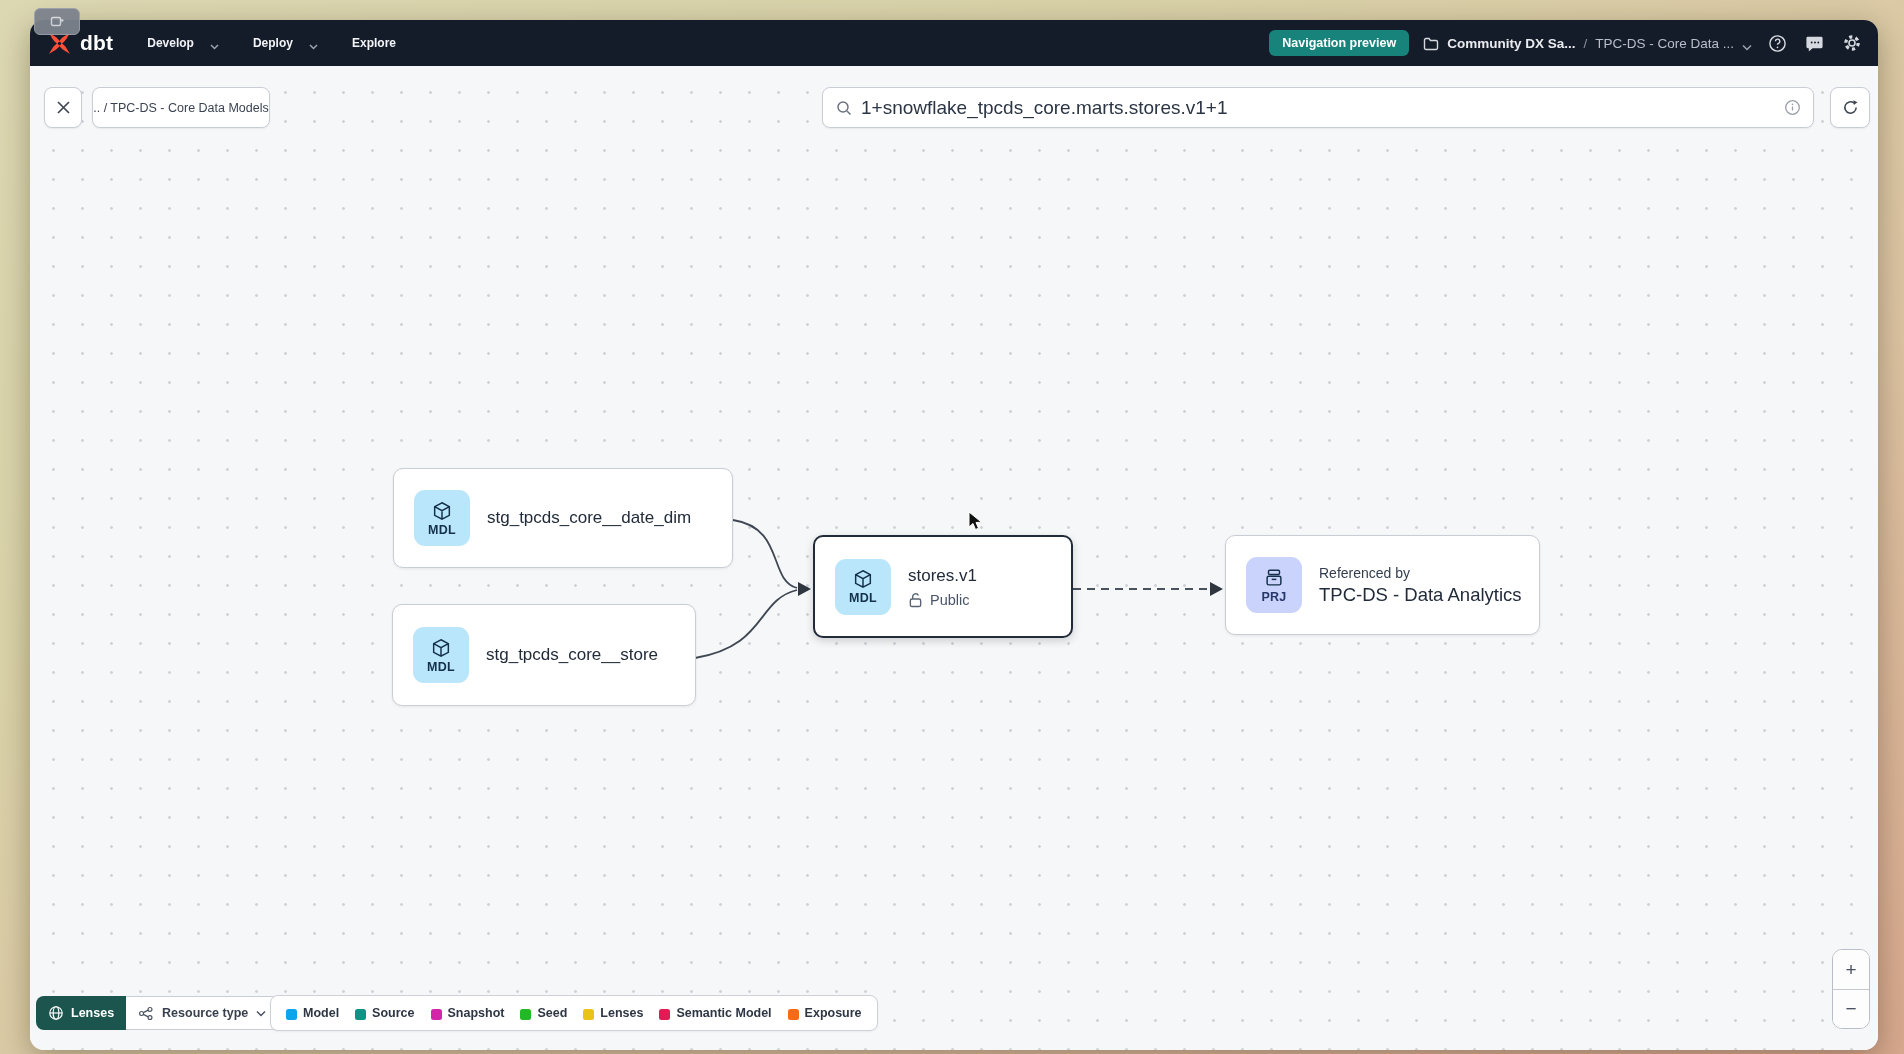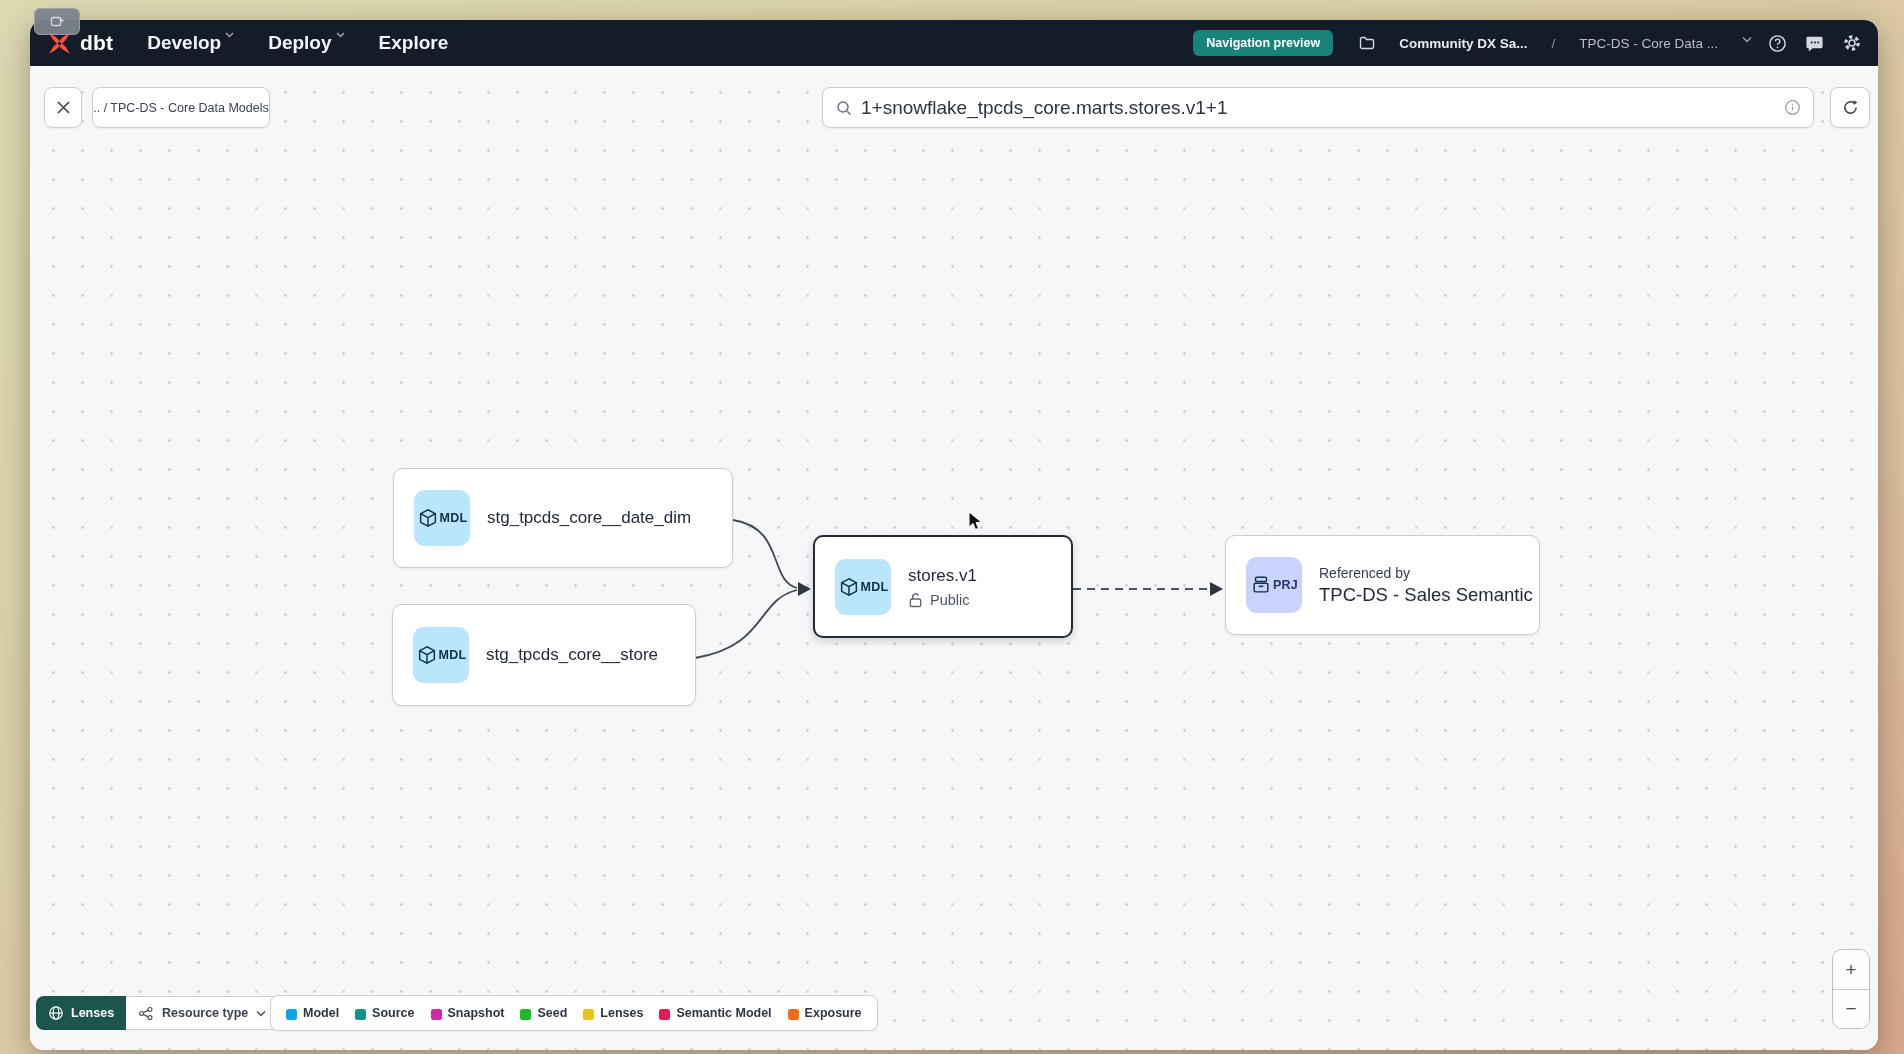--- a/index.html
+++ b/index.html
@@ -28,28 +28,28 @@
 
   
   .navbar {
     position: absolute; top: 0; left: 0; right: 0; height: 46px;
     background: #151c29; display: flex; align-items: center;
     padding: 0 14px 0 16px; color: #f2f4f7; z-index: 20;
   }
   .logo { display: flex; align-items: center; gap: 7px; margin-right: 34px; }
   .logo-text { font-size: 21px; font-weight: 700; color: #ffffff; letter-spacing: .2px; }
   .nav-menus { display: flex; align-items: center; gap: 34px; }
-  .nav-item { display: flex; align-items: flex-start; gap: 4px; font-size: 19px; font-weight: 700; color: #f2f4f7; cursor: pointer; }
+  .nav-item { display: flex; align-items: flex-end; gap: 16px; font-size: 12px; font-weight: 700; color: #f2f4f7; cursor: pointer; }
   .nav-item svg { stroke: #9ca3af; }
   .navbar-right { margin-left: auto; display: flex; align-items: center; gap: 14px; }
   .preview-btn {
     border: none; color: #fff; font-weight: 700; font-size: 12.5px;
     padding: 6px 13px; border-radius: 6px; cursor: pointer; font-family: inherit;
   }
-  .crumb { display: flex; align-items: flex-start; gap: 24px; font-size: 13.5px; margin-left: 12px; }
+  .crumb { display: flex; align-items: flex-end; gap: 8px; font-size: 13.5px; }
   .crumb .acct { font-weight: 700; color: #e9ebef; }
   .crumb .sep { color: #8a919d; }
   .crumb .proj { color: #b9bfc9; }
   .crumb svg { flex: 0 0 auto; }
   .nav-iconbtn { background: none; border: none; cursor: pointer; display: flex; align-items: center; padding: 2px; }
 
   
   .canvas {
     position: absolute; top: 46px; left: 0; width: 1848px; height: 984px;
     background-color: #f6f7f8;
@@ -80,21 +80,21 @@
   .refresh-btn { left: 1800px; width: 40px; }
 
   
   .node {
     position: absolute; background: #fff; border: 1px solid #c9cdd6;
     border-radius: 10px; display: flex; align-items: center; gap: 17px;
     padding-left: 20px; box-shadow: 0 1px 3px rgba(16,24,40,.08); cursor: pointer;
   }
   .node.selected { border: 2px solid #222b3a; box-shadow: 0 3px 8px rgba(16,24,40,.18); }
   .node-icon {
-    width: 56px; height: 56px; border-radius: 11px; display: flex; 
+    width: 56px; height: 56px; border-radius: 11px; display: flex; flex-direction: column;
     align-items: center; justify-content: center; gap: 1px; flex: 0 0 auto;
   }
   .node-icon svg { stroke: #14304a; }
   .node-icon .badge { font-size: 12.5px; font-weight: 700; color: #14304a; letter-spacing: .3px; }
   .node-label { font-size: 17px; color: #222b3a; font-weight: 500; white-space: nowrap; }
   .node-sub { display: flex; align-items: center; gap: 7px; margin-top: 6px; font-size: 14.5px; color: #4a5568; font-weight: 400; }
   .node-sub svg { stroke: #5b6472; }
   .ref-title { font-size: 14px; color: #333d4e; font-weight: 500; }
   .ref-label { font-size: 18.5px; color: #222b3a; font-weight: 500; margin-top: 3px; white-space: nowrap; }
 
@@ -288,21 +288,21 @@
         <div class="node-icon" style="background-color: rgb(201, 211, 251);">
           <svg width="22" height="22" viewBox="0 0 24 24" fill="none" stroke="#27376b" stroke-width="1.6">
             <rect x="6" y="3.5" width="12" height="4.6" rx="1.4"></rect>
             <rect x="4.5" y="10" width="15" height="9.5" rx="1.8"></rect>
             <path d="M9.5 13.5 h5"></path>
           </svg>
           <span class="badge" style="color:#27376b;">PRJ</span>
         </div>
         <div>
           <div class="ref-title">Referenced by</div>
-          <div class="ref-label">TPC-DS - Sales Semantic</div>
+          <div class="ref-label">TPC-DS - Data Analytics</div>
         </div>
       </div>
 
       <div class="footer-group">
         <button class="lenses-btn" style="background-color: rgb(28, 85, 78);">
           <svg width="16" height="16" viewBox="0 0 18 18" fill="none" stroke="#ffffff" stroke-width="1.3">
             <circle cx="9" cy="9" r="7"></circle>
               <ellipse cx="9" cy="9" rx="3.2" ry="7"></ellipse>
               <path d="M2 9 h14"></path>
           </svg>

